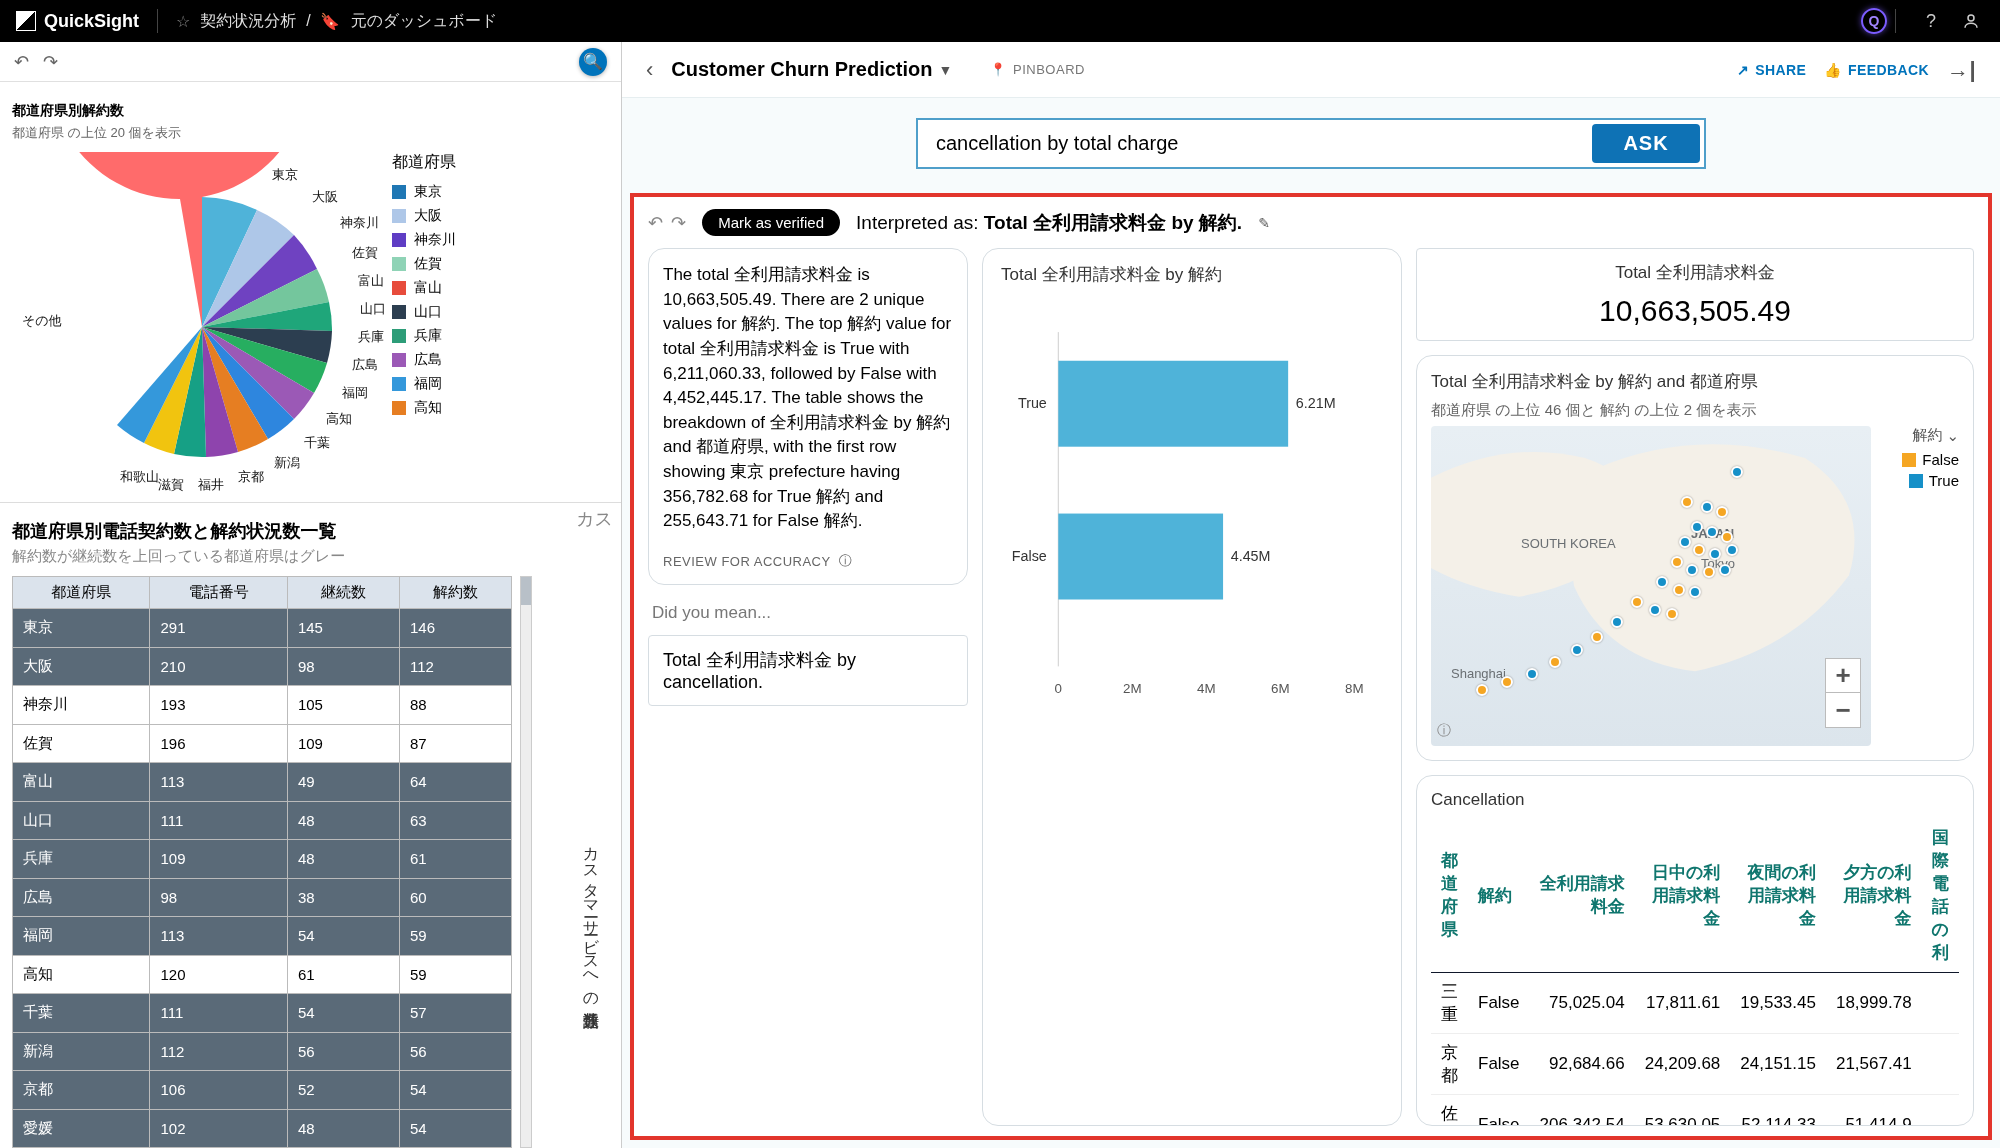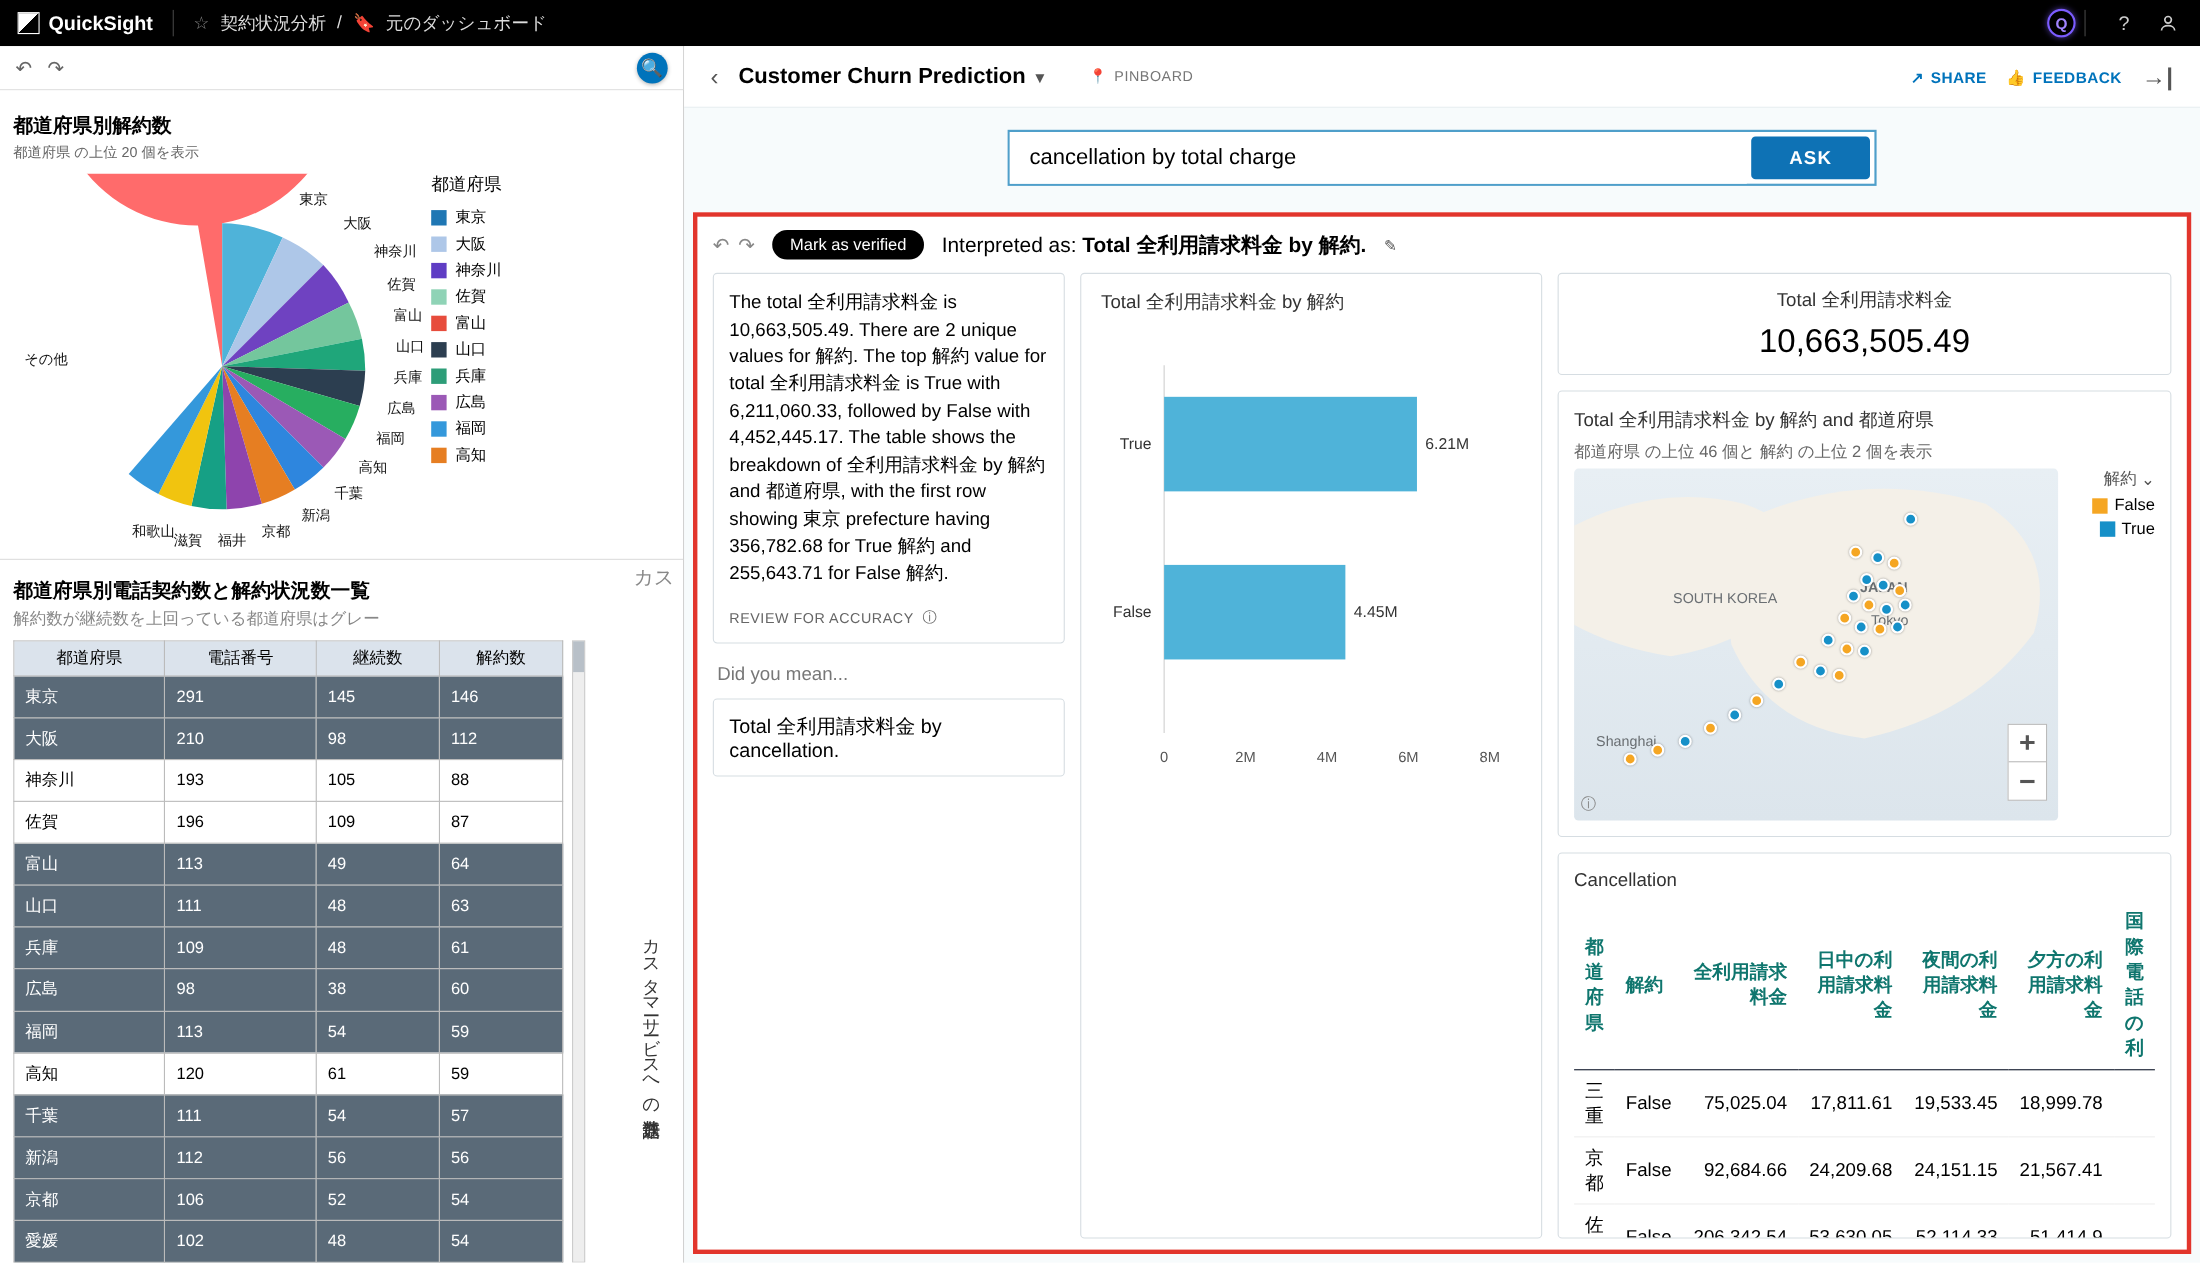--- a/index.html
+++ b/index.html
@@ -21,21 +21,21 @@
 .left { width: 660px; display:flex; flex-direction:column; border-right:1px solid #ccc; }
 .right { flex:1; display:flex; flex-direction:column; background:#f7fbfc; }
 
 
 .left-toolbar { height:40px; background:#fff; border-bottom:1px solid #e0e0e0; display:flex; align-items:center; padding:0 14px; gap:14px; color:#666; }
 .left-toolbar .tool { cursor:pointer; font-size:18px; }
 .left-toolbar .float-right { margin-left:auto; width:28px;height:28px;border-radius:50%;background:#0073bb;color:#fff;display:flex;align-items:center;justify-content:center;font-size:16px; box-shadow:0 1px 4px rgba(0,0,0,.3);}
 
 
 .pie-section { padding: 20px 12px 10px 12px; border-bottom:1px solid #ddd; }
-.pie-title { font-size:18px; font-weight:600; margin-bottom:4px;font-family:Liberation Serif, serif; }
+.pie-title { font-size:14px; font-weight:600; margin-bottom:4px;font-family:Liberation Serif, serif; }
 .pie-subtitle { font-size:13px; color:#666; margin-bottom:10px; }
 .pie-row { display:flex; }
 .pie-svg-wrap { position:relative; width:380px; height:340px; }
 .pie-legend-col { width:180px; font-size:14px; }
 .pie-legend-title { font-size:16px; font-weight:500; margin-bottom:10px; }
 .legend-item { display:flex; align-items:center; gap:8px; margin:6px 0; }
 .legend-sw { width:14px; height:14px; }
 .slice-label { position:absolute; font-size:13px; color:#111; white-space:nowrap; }
 
 
@@ -60,33 +60,33 @@
 .r-toolbar .topic { font-size:20px; font-weight:700; display:flex; align-items:center; gap:6px; cursor:pointer; }
 .r-toolbar .topic .caret { font-size:14px; color:#555;}
 .r-toolbar .pinboard { margin-left:20px; display:flex; align-items:center; gap:6px; color:#777; font-size:13px; letter-spacing:.5px; cursor:pointer;}
 .r-toolbar .sp { flex:1; }
 .r-toolbar .lnk { color:#0073bb; font-size:14px; font-weight:600; letter-spacing:.4px; cursor:pointer; display:flex; align-items:center; gap:6px;}
 
 
 .askbar-wrap { display:flex; justify-content:center; padding:20px 0 24px; }
 .askbar { display:flex; width:790px; border:2px solid #4f9fca; background:#fff; }
 .askbar input { flex:1; border:none; outline:none; padding:12px 18px; font-size:20px; }
-.askbar button { width:108px; background:#0e72b5; color:#fff; border:none; font-size:17px; font-weight:700; letter-spacing:1px; border-radius:4px; margin:4px; cursor:pointer;}
+.askbar button { width:108px; background:#0e72b5; color:#fff; border:none; font-size:20px; font-weight:700; letter-spacing:1px; border-radius:4px; margin:4px; cursor:pointer;}
 
 
 .result-area { margin:0 8px 8px 8px; border:4px solid #e2352c; padding:12px 14px 10px 14px; flex:1; display:flex; flex-direction:column; overflow:hidden; background:#fff;}
 .result-head { display:flex; align-items:center; gap:16px; margin-bottom:12px;}
 .rh-undo { color:#888; font-size:18px; display:flex; gap:8px;}
 .rh-pill { background:#000; color:#fff; padding:5px 16px; border-radius:14px; font-size:15px; cursor:pointer;}
 .rh-text { font-size:19px; }
 .rh-text b { font-weight:700;}
 .rh-edit { color:#555; cursor:pointer;}
 
 .result-grid { display:grid; grid-template-columns: 320px 420px 1fr; grid-template-rows: auto auto; gap:14px; flex:1; min-height:0;}
-.card { border:1px solid #d6dde2; background:#fff; border-radius:4px; padding:14px; position:relative; }
+.card { border:1px solid #d6dde2; background:#fff; border-radius:16px; padding:14px; position:relative; }
 .card .ctitle { font-size:17px; color:#333; font-weight:500; margin-bottom:8px;}
 
 
 .narr .nbody { font-size:17px; line-height:1.45;}
 .narr .review { margin-top:18px; font-size:13px; letter-spacing:.5px; color:#666; display:flex; align-items:center; gap:8px;}
 .didyou { margin-top:16px; color:#777; font-size:17px; padding:2px 4px;}
 .sugg { border:1px solid #d6dde2; border-radius:4px; padding:12px 14px; margin-top:10px; font-size:18px; cursor:pointer;}
 
 
 .barchart { padding:14px 18px;}

